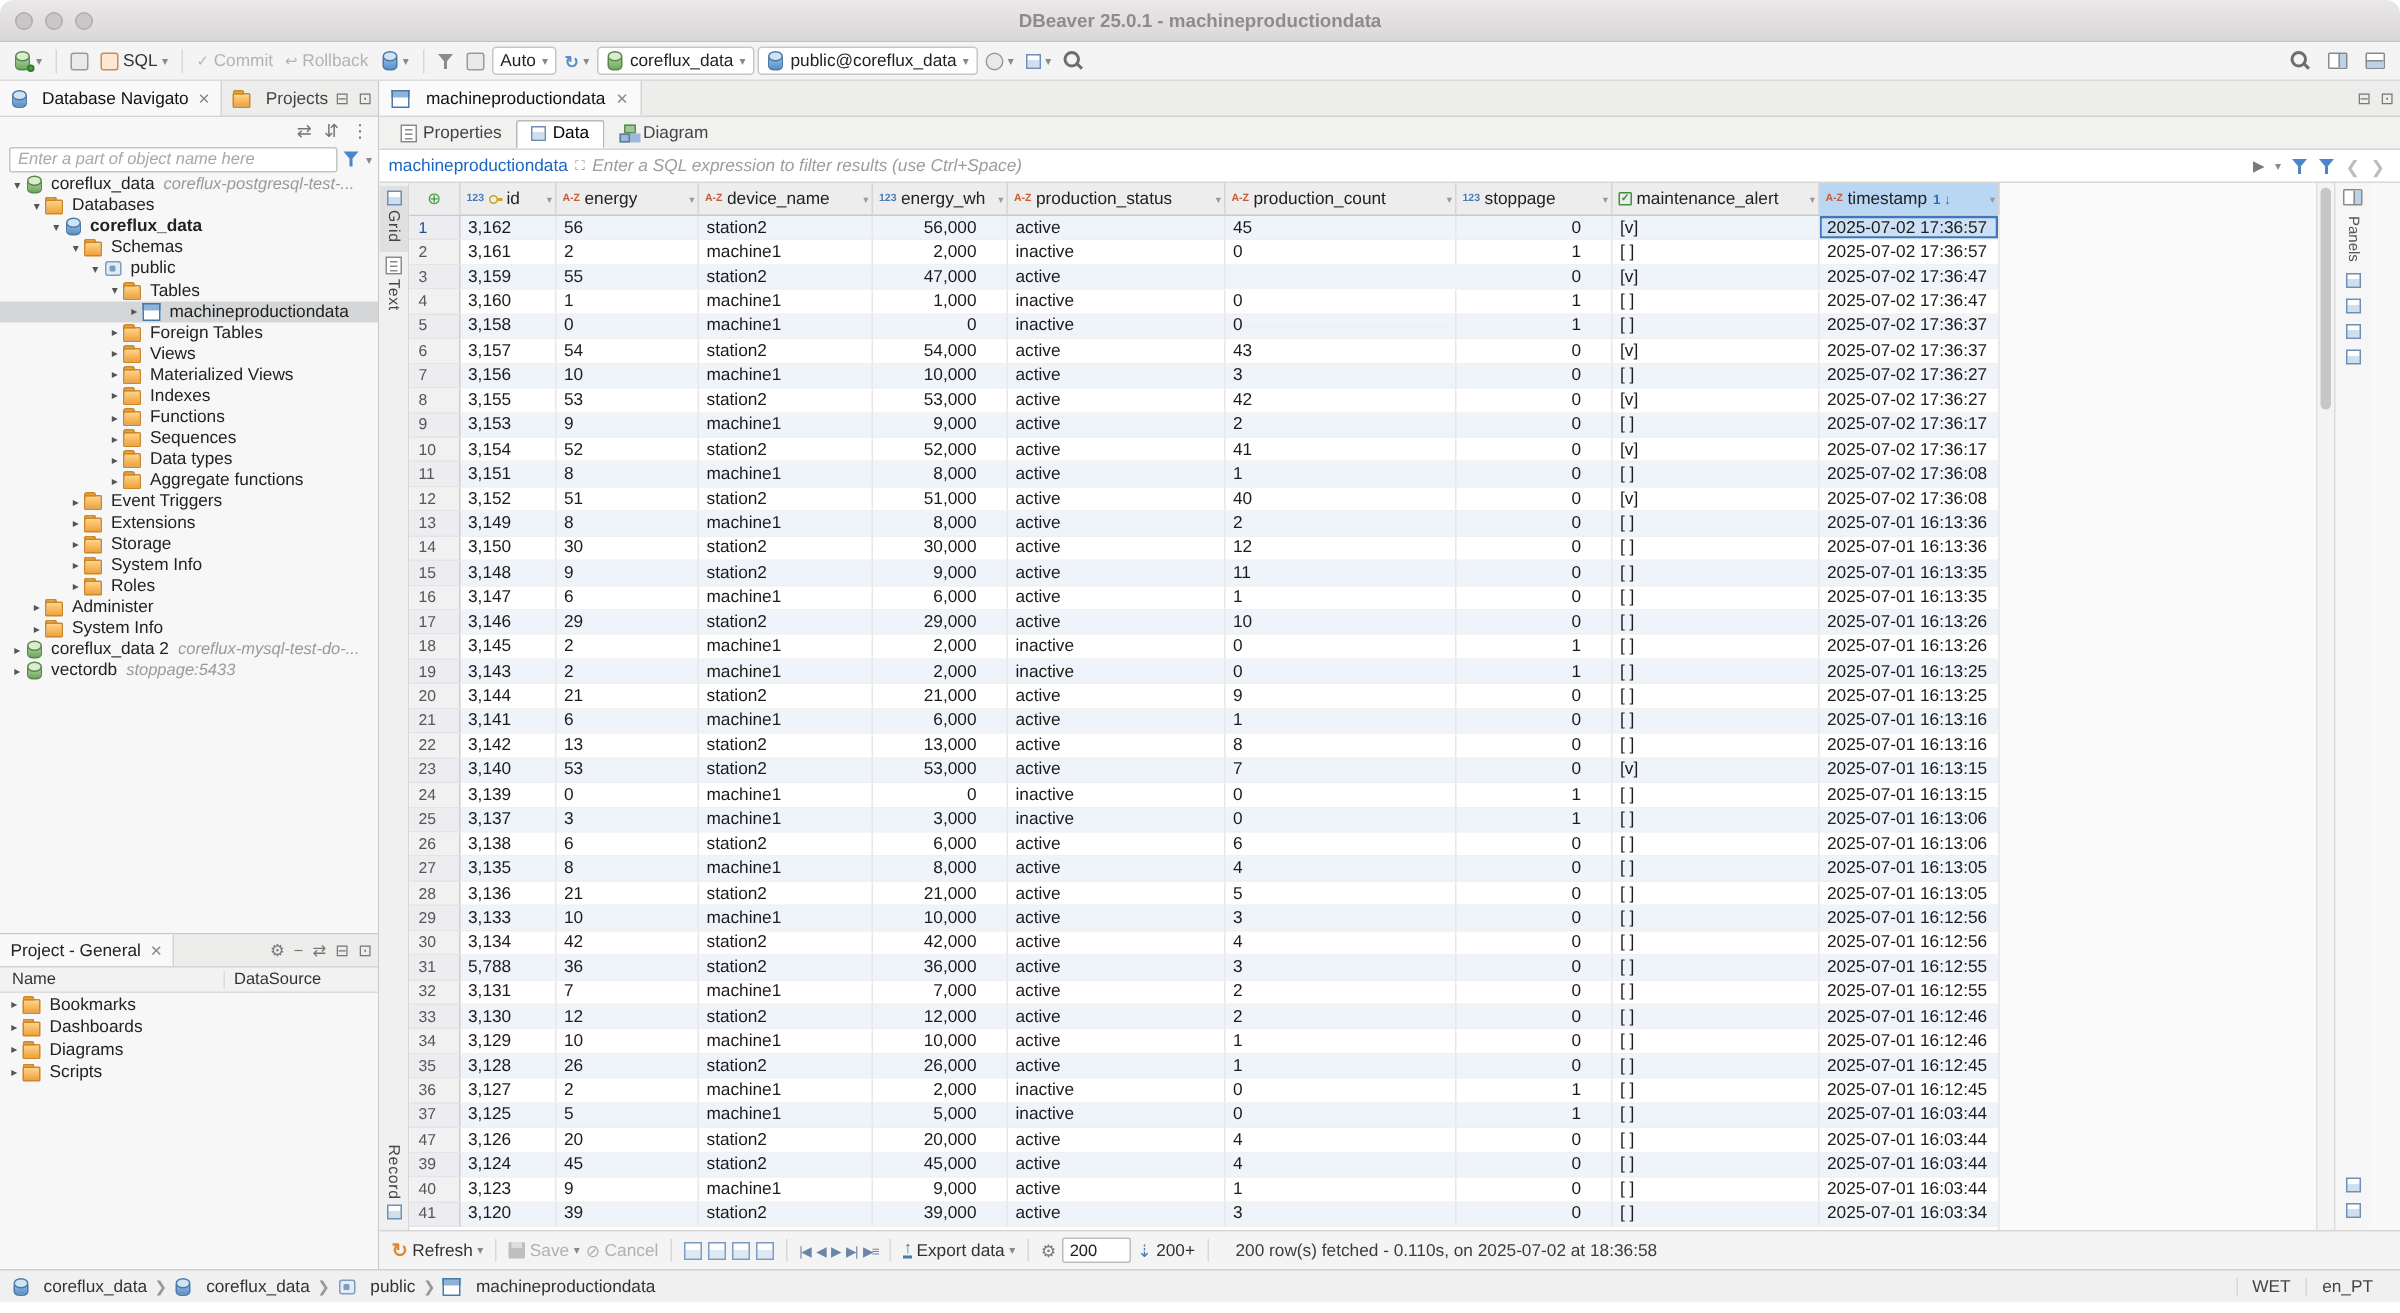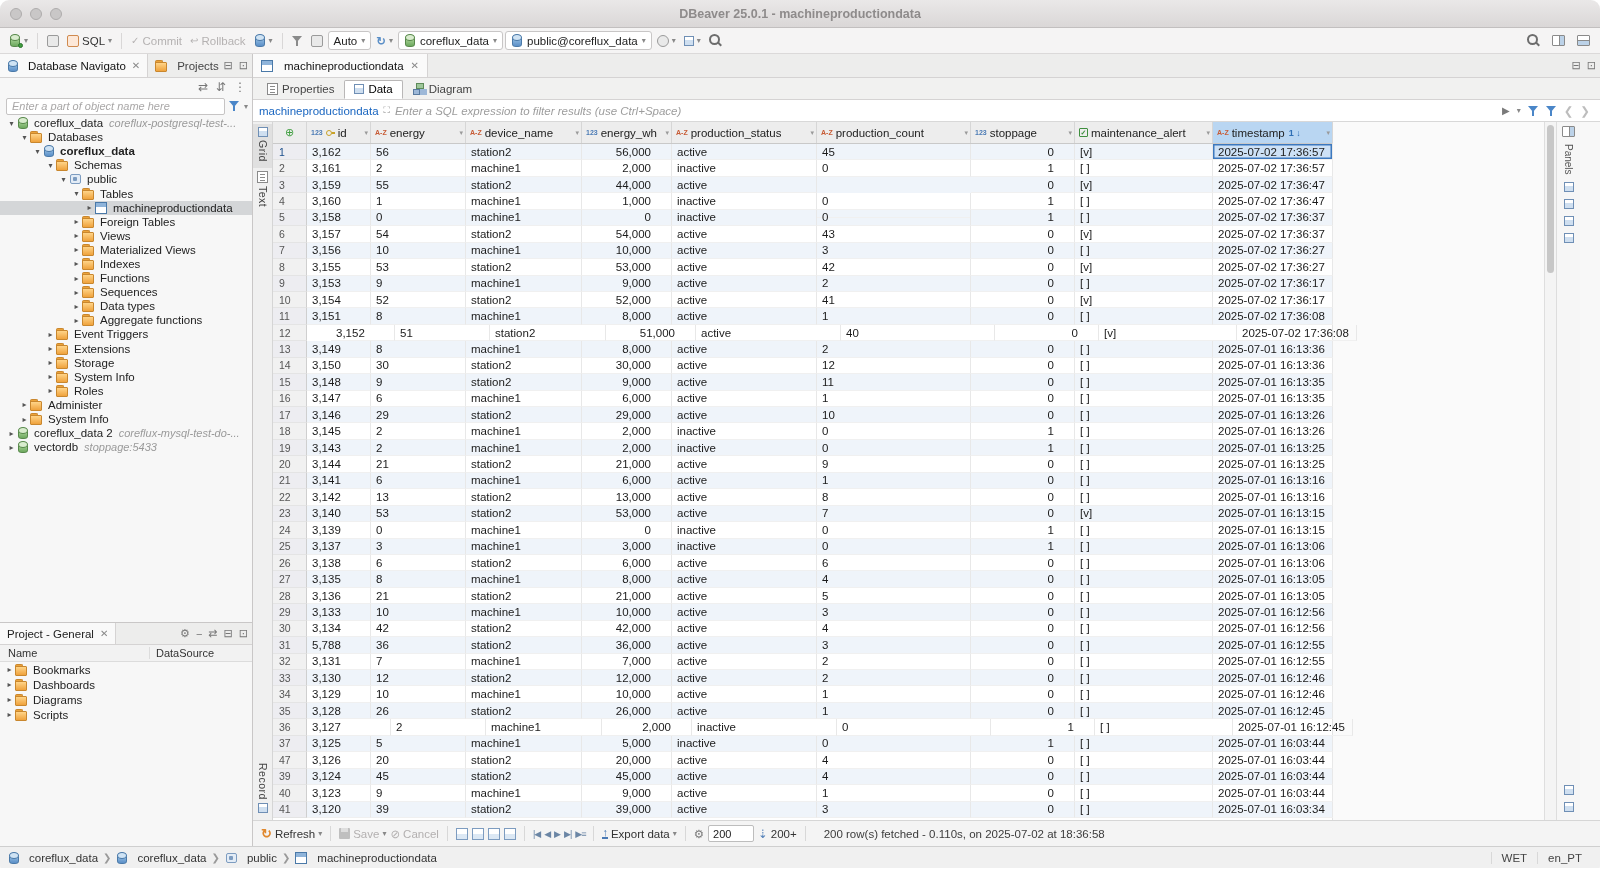--- a/index.html
+++ b/index.html
@@ -575,21 +575,21 @@
             <div class="g-cell" style="width: 154px;">0</div>
             <div class="g-cell r" style="width: 104px;">1</div>
             <div class="g-cell" style="width: 138px;">[ ]</div>
             <div class="g-cell" style="width: 120px;">2025-07-02 17:36:57</div>
           </div>
           <div class="g-row alt">
             <div class="g-gut">3</div>
             <div class="g-cell" style="width: 64px;">3,159</div>
             <div class="g-cell" style="width: 95px;">55</div>
             <div class="g-cell" style="width: 116px;">station2</div>
-            <div class="g-cell r" style="width: 90px;">44,000</div>
+            <div class="g-cell r" style="width: 90px;">47,000</div>
             <div class="g-cell" style="width: 145px;">active</div>
             <div class="g-cell" style="width: 154px; margin-top: 40px;">44</div>
             <div class="g-cell r" style="width: 104px;">0</div>
             <div class="g-cell" style="width: 138px;">[v]</div>
             <div class="g-cell" style="width: 120px;">2025-07-02 17:36:47</div>
           </div>
           <div class="g-row">
             <div class="g-gut">4</div>
             <div class="g-cell" style="width: 64px;">3,160</div>
             <div class="g-cell" style="width: 95px;">1</div>
@@ -680,21 +680,21 @@
             <div class="g-cell" style="width: 116px;">machine1</div>
             <div class="g-cell r" style="width: 90px;">8,000</div>
             <div class="g-cell" style="width: 145px;">active</div>
             <div class="g-cell" style="width: 154px;">1</div>
             <div class="g-cell r" style="width: 104px;">0</div>
             <div class="g-cell" style="width: 138px;">[ ]</div>
             <div class="g-cell" style="width: 120px;">2025-07-02 17:36:08</div>
           </div>
           <div class="g-row">
             <div class="g-gut">12</div>
-            <div class="g-cell" style="width: 64px; margin-left: 24px;">3,152</div>
+            <div class="g-cell" style="width: 64px;">3,152</div>
             <div class="g-cell" style="width: 95px;">51</div>
             <div class="g-cell" style="width: 116px;">station2</div>
             <div class="g-cell r" style="width: 90px;">51,000</div>
             <div class="g-cell" style="width: 145px;">active</div>
             <div class="g-cell" style="width: 154px;">40</div>
             <div class="g-cell r" style="width: 104px;">0</div>
             <div class="g-cell" style="width: 138px;">[v]</div>
             <div class="g-cell" style="width: 120px;">2025-07-02 17:36:08</div>
           </div>
           <div class="g-row alt">
@@ -968,21 +968,21 @@
             <div class="g-cell" style="width: 116px;">station2</div>
             <div class="g-cell r" style="width: 90px;">26,000</div>
             <div class="g-cell" style="width: 145px;">active</div>
             <div class="g-cell" style="width: 154px;">1</div>
             <div class="g-cell r" style="width: 104px;">0</div>
             <div class="g-cell" style="width: 138px;">[ ]</div>
             <div class="g-cell" style="width: 120px;">2025-07-01 16:12:45</div>
           </div>
           <div class="g-row">
             <div class="g-gut">36</div>
-            <div class="g-cell" style="width: 84px;">3,127</div>
+            <div class="g-cell" style="width: 64px;">3,127</div>
             <div class="g-cell" style="width: 95px;">2</div>
             <div class="g-cell" style="width: 116px;">machine1</div>
             <div class="g-cell r" style="width: 90px;">2,000</div>
             <div class="g-cell" style="width: 145px;">inactive</div>
             <div class="g-cell" style="width: 154px;">0</div>
             <div class="g-cell r" style="width: 104px;">1</div>
             <div class="g-cell" style="width: 138px;">[ ]</div>
             <div class="g-cell" style="width: 120px;">2025-07-01 16:12:45</div>
           </div>
           <div class="g-row alt">

